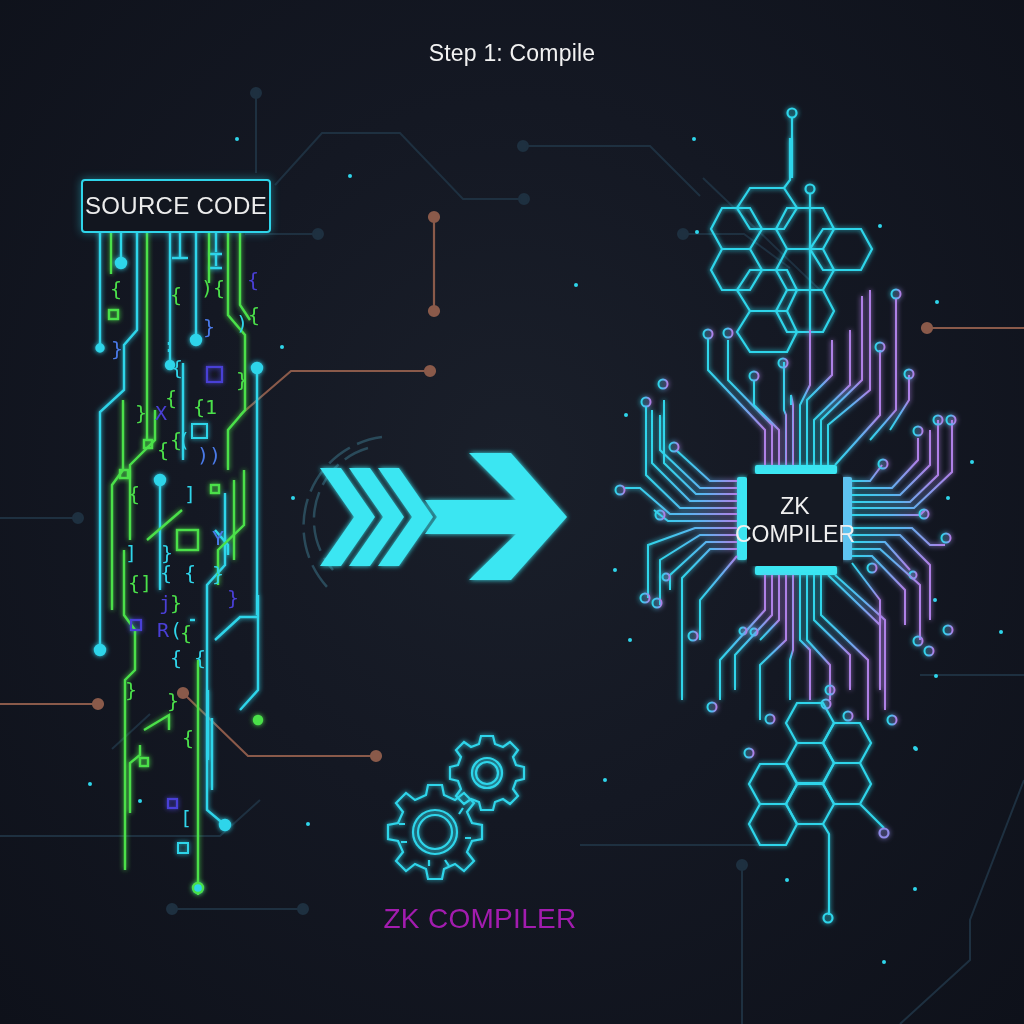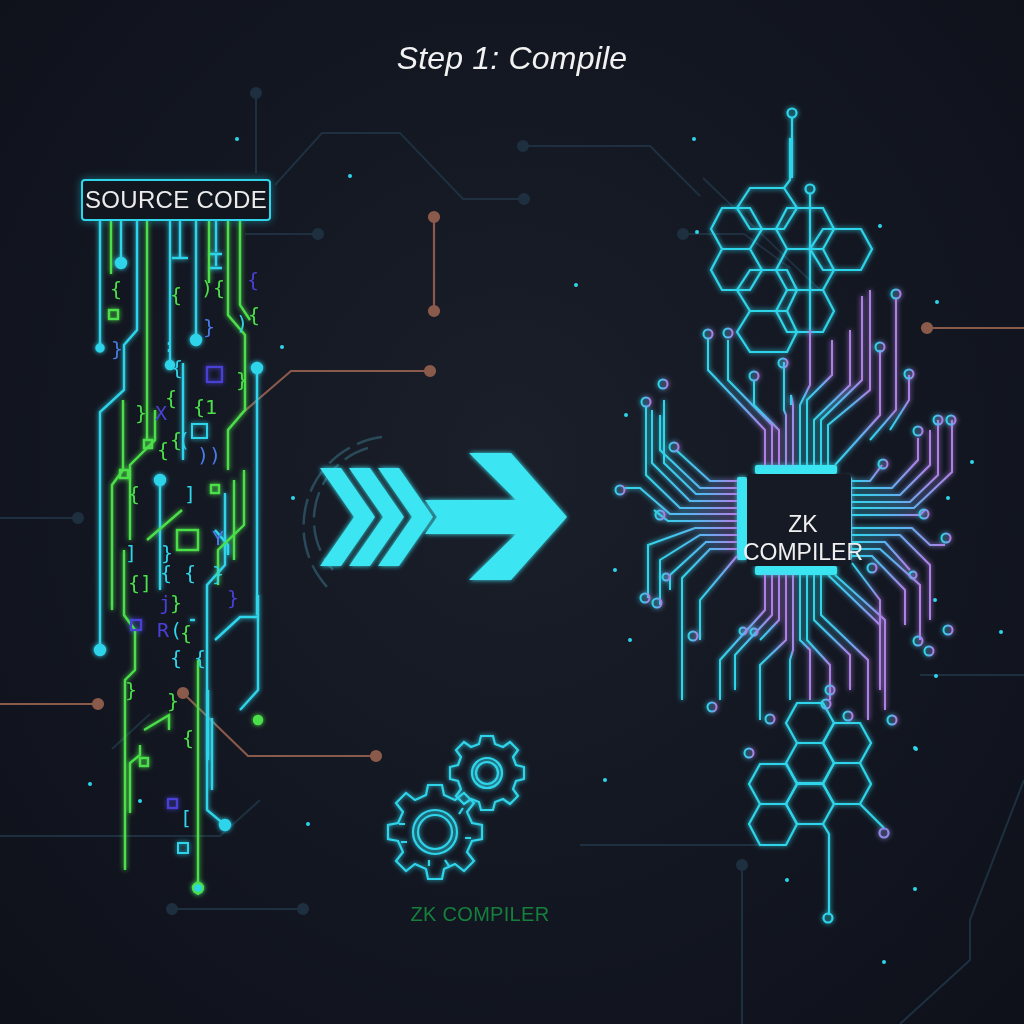--- a/index.html
+++ b/index.html
@@ -5,39 +5,39 @@
     html, body { margin: 0; padding: 0; }
     body {
       width: 1024px; height: 1024px; overflow: hidden;
       background: radial-gradient(ellipse at 50% 45%, #1a1f2a 0%, #141823 45%, #0e111a 100%);
       font-family: "Liberation Sans", sans-serif;
       position: relative;
     }
     .canvas { position: absolute; left: 0; top: 0; width: 1024px; height: 1024px; }
     .title {
       position: absolute; left: 0; width: 1024px; top: 40px;
-      text-align: center; color: #f2f2f2; font-size: 32px; letter-spacing: 0.2px; font-style: italic;
+      text-align: center; color: #f2f2f2; font-size: 23px; letter-spacing: 0.2px;
     }
     .src-box {
-      position: absolute; left: 81px; top: 179px; width: 190px; height: 42px;
+      position: absolute; left: 81px; top: 179px; width: 190px; height: 54px;
       border: 2.5px solid #2fd5ea; border-radius: 4px; box-sizing: border-box;
       background: #12161f;
       box-shadow: 0 0 10px rgba(47,213,234,0.45);
       display: flex; align-items: center; justify-content: center;
       color: #ececec; font-size: 24px; letter-spacing: 0.3px;
     }
     .chip {
       position: absolute; left: 747px; top: 474px; width: 96px; height: 92px;
       background: #151a24; border-radius: 4px;
-      display: flex; flex-direction: column; align-items: center; justify-content: flex-end;
-      color: #f0f0f0; font-size: 23px; line-height: 28px; text-align: center; padding-left: 8px;
+      display: flex; flex-direction: column; align-items: center; justify-content: center;
+      color: #f0f0f0; font-size: 23px; line-height: 28px; text-align: center;
     }
     .compiler-label {
       position: absolute; left: 360px; top: 903px; width: 240px; text-align: center;
-      color: #15803d; font-size: 20px; letter-spacing: 0.3px;
+      color: #a21caf; font-size: 28px; letter-spacing: 0.3px;
     }
   </style>
 </head>
 <body>
 
 <svg class="canvas" viewBox="0 0 1024 1024" xmlns="http://www.w3.org/2000/svg">
   <defs>
     <filter id="glow" x="-50%" y="-50%" width="200%" height="200%">
       <feGaussianBlur stdDeviation="2.5" result="b"></feGaussianBlur>
       <feMerge>

